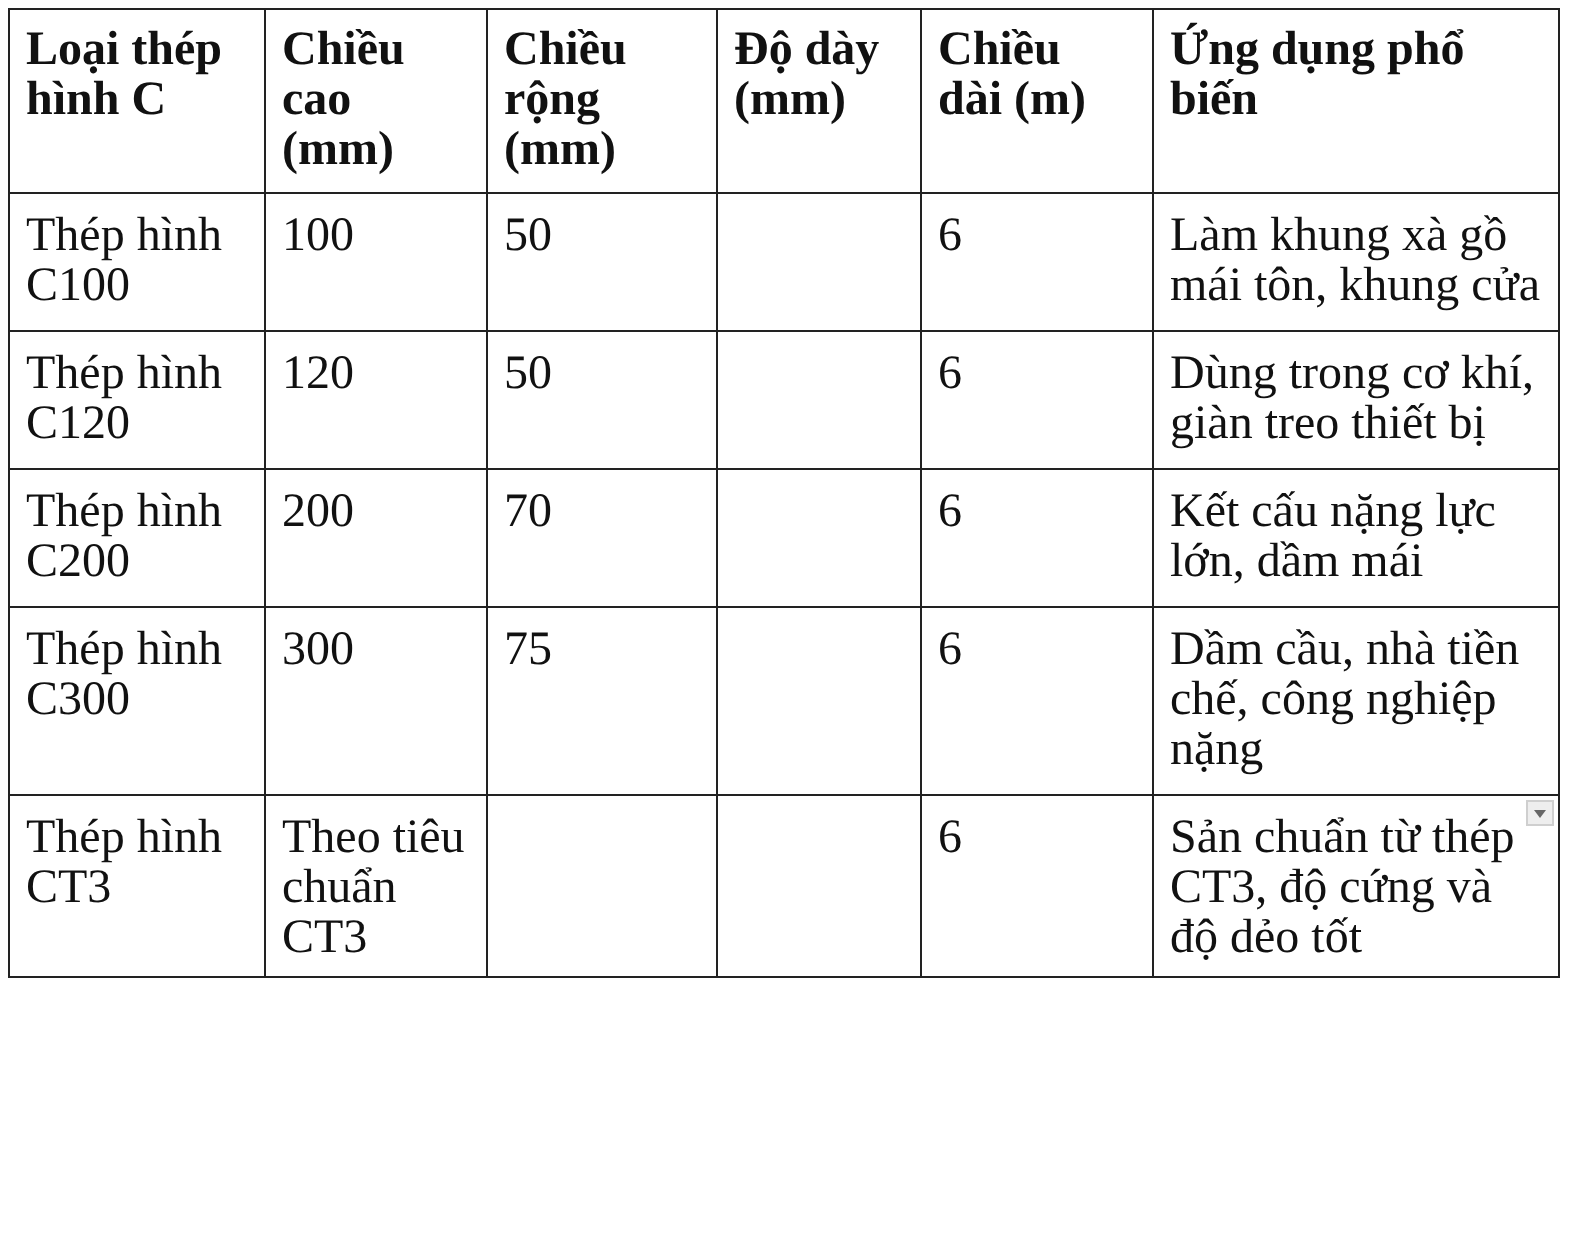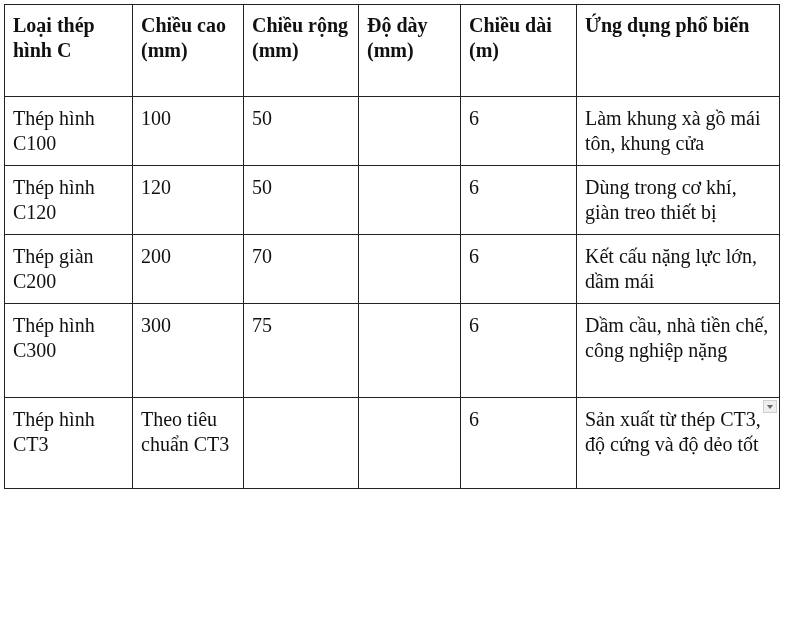--- a/index.html
+++ b/index.html
@@ -7,21 +7,21 @@
          font-family: "Liberation Serif", "DejaVu Serif", serif; color: #111; }
   table.spec {
     position: absolute; left: 4px; top: 4px;
     border-collapse: collapse; table-layout: fixed;
     width: 775px;
   }
   table.spec td, table.spec th {
     border: 1.4px solid #222;
     vertical-align: top;
     padding: 9px 8px 6px 8px;
-    font-size: 20px;
+    font-size: 24px;
     line-height: 25px;
     text-align: left;
     word-wrap: break-word;
   }
   table.spec th { font-weight: bold; padding-top: 8px; }
   tr.h-head { height: 92px; }
   tr.h-2 { height: 69px; }
   tr.h-3 { height: 94px; font-family: Liberation Serif, serif; }
   tr.h-last { height: 91px; }
   tr.dotted-top td { border-top: 2px dotted #555; }
@@ -71,21 +71,21 @@
     </tr>
     <tr class="h-2">
       <td>Thép hình C120</td>
       <td>120</td>
       <td>50</td>
       <td></td>
       <td>6</td>
       <td>Dùng trong cơ khí, giàn treo thiết bị</td>
     </tr>
     <tr class="h-2">
-      <td>Thép giàn C200</td>
+      <td>Thép hình C200</td>
       <td>200</td>
       <td>70</td>
       <td></td>
       <td>6</td>
       <td>Kết cấu nặng lực lớn, dầm mái</td>
     </tr>
     <tr class="h-3">
       <td>Thép hình C300</td>
       <td>300</td>
       <td>75</td>
@@ -93,18 +93,18 @@
       <td>6</td>
       <td>Dầm cầu, nhà tiền chế, công nghiệp nặng</td>
     </tr>
     <tr class="h-last">
       <td>Thép hình CT3</td>
       <td>Theo tiêu chuẩn CT3</td>
       <td></td>
       <td></td>
       <td>6</td>
       <td class="cell-last">
-        <span>Sản xuất từ thép CT3, độ cứng và độ dẻo tốt</span>
+        <span>Sản chuẩn từ thép CT3, độ cứng và độ dẻo tốt</span>
         <span class="dropdown-handle"></span>
       </td>
     </tr>
   </tbody>
 </table>
 
 </body></html>

